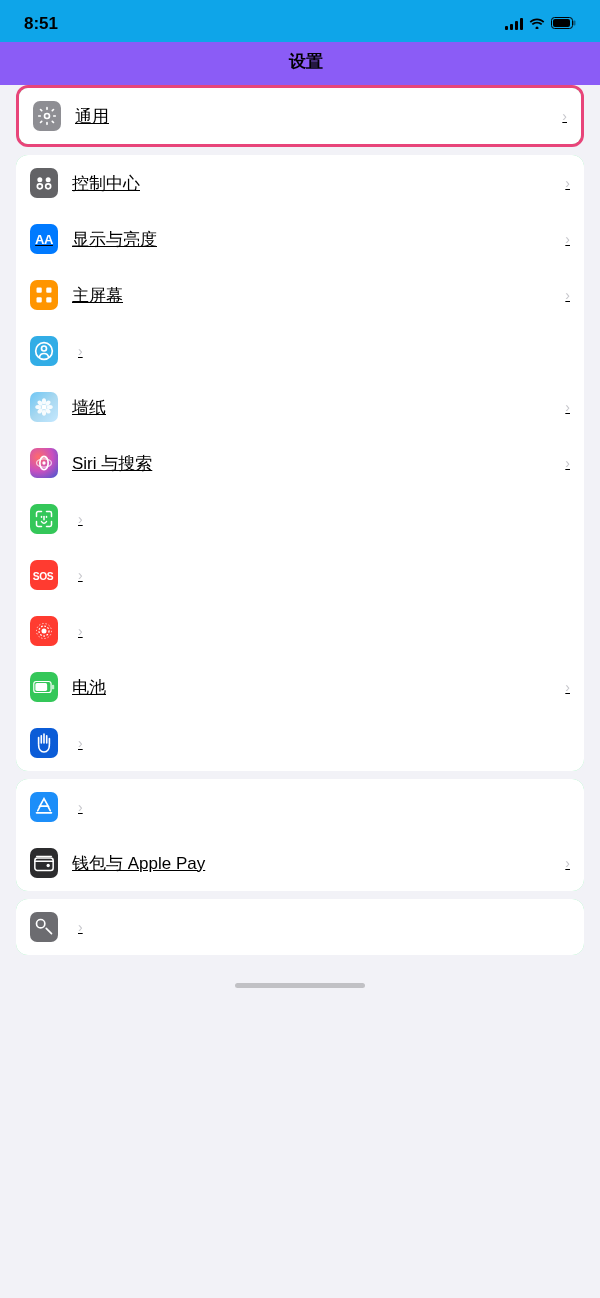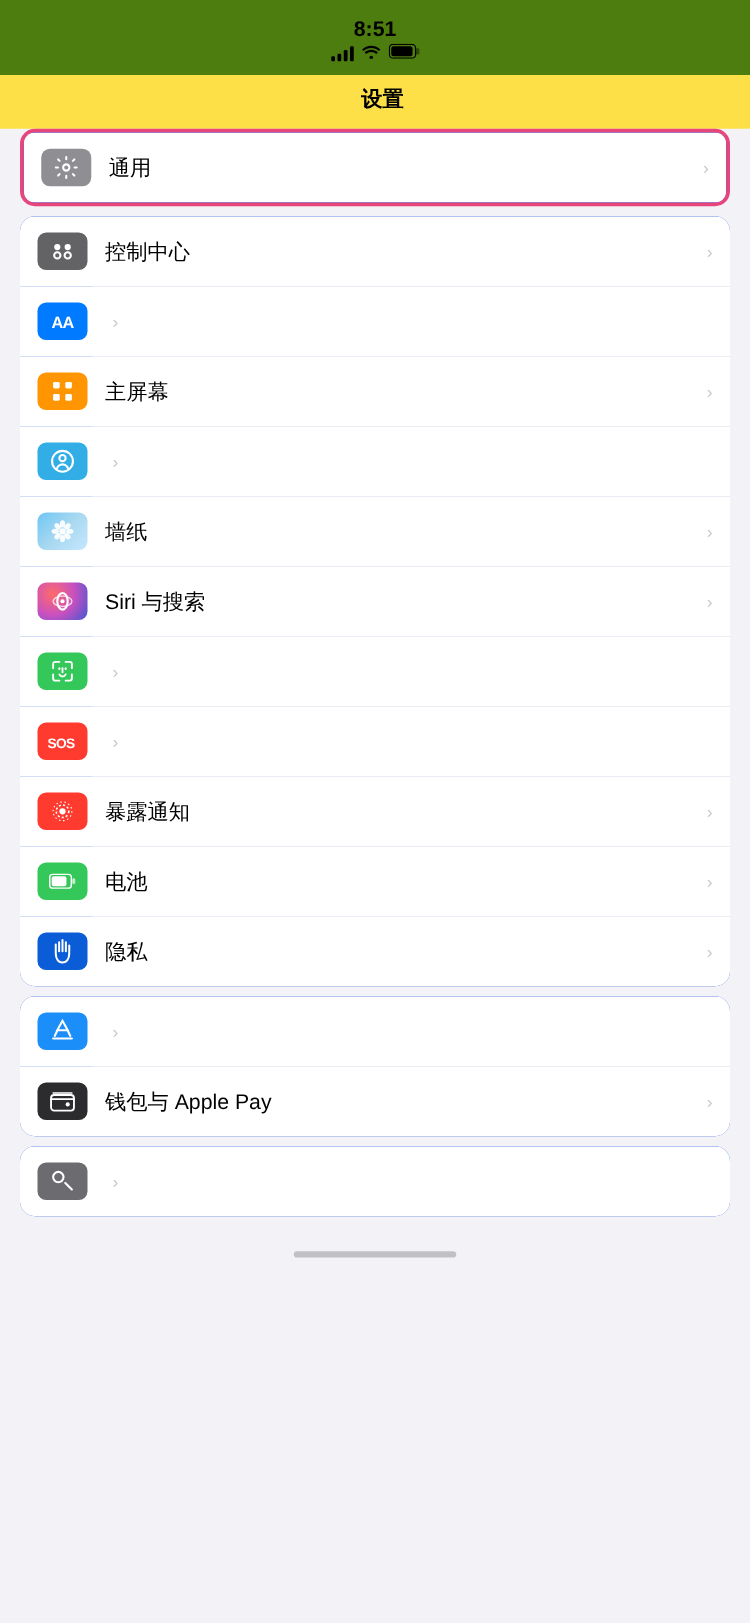--- a/index.html
+++ b/index.html
@@ -11,22 +11,21 @@
       font-family: -apple-system, 'SF Pro Display', 'Helvetica Neue', Arial, sans-serif;
       overflow-x: hidden;
     }
 
     
     .status-bar {
       display: flex;
       justify-content: space-between;
       align-items: center;
       padding: 14px 24px 8px 24px;
-      background: #4d7c0f;
-      flex-direction: column;
+      background: #0ea5e9;
     }
     .status-time {
       font-size: 17px;
       font-weight: 600;
       color: #000;
     }
     .status-icons {
       display: flex;
       align-items: center;
       gap: 6px;
@@ -39,36 +38,37 @@
     }
     .signal-bars span {
       display: block;
       background: #000;
       border-radius: 1px;
       width: 3px;
     }
 
     
     .page-title-bar {
-      background: #fde047;
+      background: #8b5cf6;
       text-align: center;
       padding: 8px 0 12px 12px;
     }
     .page-title-text {
       font-size: 17px;
       font-weight: 600;
       color: #000;
     }
 
     
     .settings-section {
-      background: #1d4ed8;
+      background: #86efac;
       border-radius: 12px;
       margin: 0 16px 8px 16px;
       overflow: hidden;
+      text-decoration: underline;
     }
     .settings-section.highlighted {
       border: 3px solid #e8457a;
       border-radius: 12px;
     }
 
     .settings-row {
       display: flex;
       align-items: center;
       padding: 11px 14px;
@@ -81,21 +81,21 @@
       content: '';
       position: absolute;
       bottom: 0;
       left: 58px;
       right: 0;
       height: 0.5px;
       background: #c8c8cc;
     }
 
     .row-icon {
-      width: 40px;
+      width: 28px;
       height: 30px;
       border-radius: 7px;
       display: flex;
       align-items: center;
       justify-content: center;
       margin-right: 14px;
       flex-shrink: 0;
       font-size: 17px;
       color: #fff;
     }
@@ -239,20 +239,21 @@
     </svg>
           </div>
         </div>
         <span class="row-label">控制中心</span>
         <span class="row-chevron">›</span>
       </div>
       <div class="settings-row">
         <div class="row-icon bg-blue">
           <span style="color:white;font-size:13px;font-weight:700;letter-spacing:-0.5px">AA</span>
         </div>
+        <span class="row-label">显示与亮度</span>
         <span class="row-chevron">›</span>
       </div>
       <div class="settings-row">
         <div class="row-icon bg-orange">
           <div class="icon-svg">
             <svg width="18" height="18" viewBox="0 0 24 24" fill="white">
       <rect x="2" y="2" width="7" height="7" rx="1.5"></rect>
       <rect x="15" y="2" width="7" height="7" rx="1.5"></rect>
       <rect x="2" y="15" width="7" height="7" rx="1.5"></rect>
       <rect x="15" y="15" width="7" height="7" rx="1.5"></rect>
@@ -334,21 +335,20 @@
       <div class="settings-row">
         <div class="row-icon exposure-icon">
           <div class="icon-svg">
             <svg width="20" height="20" viewBox="0 0 24 24">
       <circle cx="12" cy="12" r="3" fill="white"></circle>
       <circle cx="12" cy="12" r="6" fill="none" stroke="white" stroke-width="1.5" stroke-dasharray="2 2"></circle>
       <circle cx="12" cy="12" r="9" fill="none" stroke="white" stroke-width="1" stroke-dasharray="1.5 2.5"></circle>
     </svg>
           </div>
         </div>
-        <span class="row-label">暴露通知</span>
         <span class="row-chevron">›</span>
       </div>
       <div class="settings-row">
         <div class="row-icon bg-green">
           <div class="icon-svg">
             <svg width="22" height="14" viewBox="0 0 28 16" fill="none">
       <rect x="1" y="1" width="22" height="14" rx="3" stroke="white" stroke-width="1.5"></rect>
       <rect x="24" y="5" width="3" height="6" rx="1.5" fill="white" opacity="0.7"></rect>
       <rect x="3" y="3" width="15" height="10" rx="2" fill="white"></rect>
     </svg>
@@ -359,21 +359,20 @@
       </div>
       <div class="settings-row">
         <div class="row-icon bg-dark-blue">
           <div class="icon-svg">
             <svg width="18" height="22" viewBox="0 0 20 24" fill="none" stroke="white" stroke-width="1.8" stroke-linecap="round" stroke-linejoin="round">
       <path d="M10 2v10M7 4v8M4 6v7M13 4v8M16 7v6"></path>
       <path d="M4 14c0 4 2 8 6 8s6-4 6-8"></path>
     </svg>
           </div>
         </div>
-        <span class="row-label">隐私</span>
         <span class="row-chevron">›</span>
       </div>
     </div>
     <div class="settings-section">
       <div class="settings-row">
         <div class="row-icon bg-app-store">
           <div class="icon-svg">
             <svg width="20" height="20" viewBox="0 0 24 24" fill="none" stroke="white" stroke-width="2" stroke-linecap="round">
       <path d="M12 2L7 11h10L12 2z"></path>
       <path d="M4.5 16.5l2.5-5M19.5 16.5l-2.5-5"></path>

